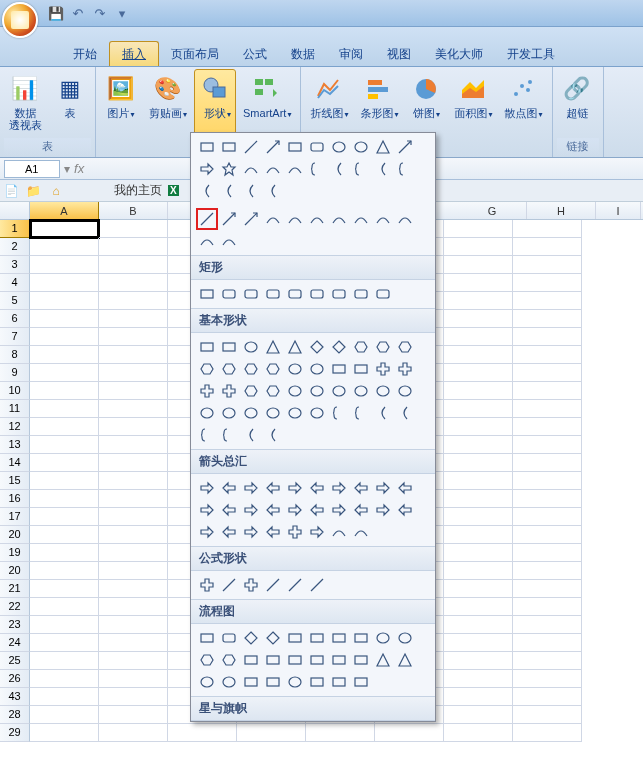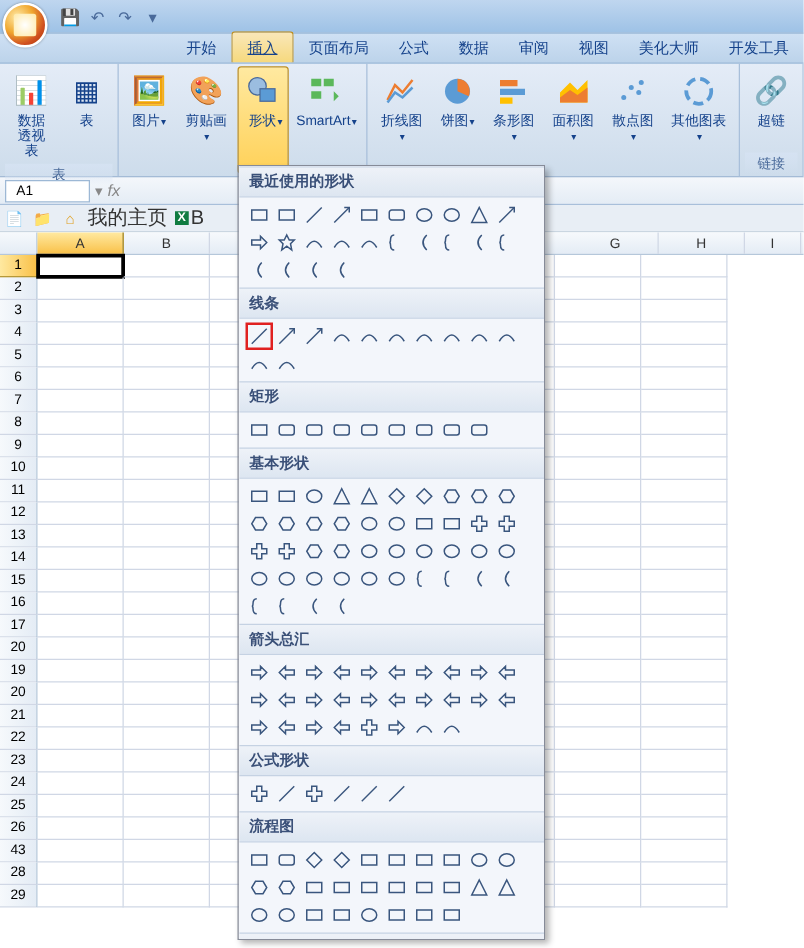--- a/index.html
+++ b/index.html
@@ -2,37 +2,37 @@
 <html><head>
 <meta charset="utf-8">
 <style>
 *{margin:0;padding:0;box-sizing:border-box;font-family:"Microsoft YaHei",sans-serif;}
 body{width:643px;height:758px;background:#fff;overflow:hidden;font-size:12px;}
 .titlebar{height:27px;background:linear-gradient(#bfd6ef,#9ec2e6);display:flex;align-items:center;padding:0 4px;border-bottom:1px solid #7ba2cc;}
 .office-btn{width:36px;height:36px;border-radius:50%;background:radial-gradient(circle at 30% 30%,#ffe9a5,#f0a830 40%,#d05020 70%,#a03000);border:2px solid #fff;box-shadow:0 0 2px rgba(0,0,0,0.4);position:absolute;left:2px;top:2px;z-index:10;display:flex;align-items:center;justify-content:center;}
 .office-btn::before{content:"";width:18px;height:18px;background:radial-gradient(circle,#fff,#ffe9a5);border-radius:2px;}
 .qat{margin-left:44px;display:flex;gap:6px;align-items:center;}
 .qat-icon{width:16px;height:16px;display:flex;align-items:center;justify-content:center;color:#4a6a9a;font-size:13px;}
-.tabs{height:24px;background:linear-gradient(#cfe1f4,#bcd3ea);display:flex;align-items:flex-end;padding-left:22px;border-bottom:1px solid #7ba2cc;justify-content:flex-end;}
+.tabs{height:40px;background:linear-gradient(#cfe1f4,#bcd3ea);display:flex;align-items:flex-end;padding-left:61px;border-bottom:1px solid #7ba2cc;}
 .tab{padding:4px 12px 3px;color:#15428b;cursor:pointer;}
 .tab.active{background:linear-gradient(#f9e7b9,#f6d97d);border:1px solid #c09020;border-bottom:none;border-radius:3px 3px 0 0;text-decoration:underline;}
 .ribbon{height:91px;background:linear-gradient(#e4ecf7,#cddceb);border-bottom:1px solid #8aa8ca;display:flex;}
 .ribbon-group{border-right:1px solid #a8bfda;padding:2px 4px;display:flex;flex-direction:column;}
 .ribbon-buttons{display:flex;gap:2px;flex:1;}
 .ribbon-btn{display:flex;flex-direction:column;align-items:center;justify-content:flex-start;padding:3px 4px;min-width:40px;gap:2px;color:#15428b;cursor:pointer;border:1px solid transparent;border-radius:3px;}
 .ribbon-btn.active{background:linear-gradient(#ffe9a0,#ffd158);border-color:#c09020;align-items:flex-end;}
 .ribbon-icon{width:32px;height:32px;display:flex;align-items:center;justify-content:center;font-size:22px;}
 .ribbon-label{font-size:11px;text-align:center;line-height:12px;}
 .group-label{font-size:11px;color:#4a6a9a;text-align:center;padding:1px 0;background:linear-gradient(#d5e2f2,transparent);}
 .formula-bar{height:22px;background:linear-gradient(#f4f7fb,#e4ecf5);border-bottom:1px solid #a8bfda;display:flex;align-items:center;padding:0 4px;gap:4px;}
-.name-box{width:68px;height:18px;background:#fff;border:1px solid #9db8d5;padding:0 8px;display:flex;align-items:center;font-size:11px;}
+.name-box{width:56px;height:18px;background:#fff;border:1px solid #9db8d5;padding:0 20px;display:flex;align-items:center;font-size:11px;}
 .fx-label{color:#888;font-style:italic;font-size:13px;}
 .file-tabs{height:22px;background:#e8eef5;border-bottom:1px solid #c0ceda;display:flex;align-items:center;padding:0 4px;gap:6px;}
 .file-tab-icon{width:16px;height:16px;display:flex;align-items:center;justify-content:center;color:#e0a020;}
-.file-tab-text{color:#333;font-size:16px;}
+.file-tab-text{color:#333;font-size:12px;margin-left:44px;}
 .excel-icon{display:flex;align-items:center;gap:2px;}
 .grid{position:relative;background:#fff;}
 .col-headers{display:flex;height:18px;background:linear-gradient(#f6f9fc,#e4ecf5);border-bottom:1px solid #b5c7da;}
 .corner{width:30px;border-right:1px solid #b5c7da;}
 .col-h{width:69px;border-right:1px solid #d0d7e5;text-align:center;line-height:18px;color:#333;font-size:11px;}
 .col-h.sel{background:linear-gradient(#ffe9a0,#f9c149);border-color:#9f7a00;}
 .grid-body{display:flex;}
 .row-headers{width:30px;}
 .row-h{height:18px;border-bottom:1px solid #d0d7e5;border-right:1px solid #b5c7da;background:linear-gradient(90deg,#f6f9fc,#e4ecf5);text-align:center;line-height:17px;font-size:11px;}
 .row-h.sel{background:linear-gradient(90deg,#ffe9a0,#f9c149);border-color:#9f7a00;}
@@ -133,63 +133,55 @@
           <svg width="26" height="26" viewBox="0 0 26 26">
               <polyline points="2,20 8,8 14,14 22,4" stroke="#ed7d31" stroke-width="2" fill="none"></polyline>
               <polyline points="2,22 8,14 14,18 22,10" stroke="#5b9bd5" stroke-width="2" fill="none"></polyline>
             </svg>
         </div>
         <div class="ribbon-label dropdown-arrow">折线图</div>
       </div>
       <div class="ribbon-btn">
         <div class="ribbon-icon">
           <svg width="26" height="26" viewBox="0 0 26 26">
-              <circle cx="13" cy="13" r="10" fill="#5b9bd5"></circle>
-              <path d="M13 13 L13 3 A10 10 0 0 1 22 17 Z" fill="#ed7d31"></path>
-            </svg>
-        </div>
-        <div class="ribbon-label dropdown-arrow">饼图</div>
-      </div>
-      <div class="ribbon-btn">
-        <div class="ribbon-icon">
-          <svg width="26" height="26" viewBox="0 0 26 26">
               <rect x="2" y="4" width="14" height="5" fill="#ed7d31"></rect>
               <rect x="2" y="11" width="20" height="5" fill="#5b9bd5"></rect>
               <rect x="2" y="18" width="10" height="5" fill="#ffc000"></rect>
             </svg>
         </div>
         <div class="ribbon-label dropdown-arrow">条形图</div>
+      </div>
+      <div class="ribbon-btn">
+        <div class="ribbon-icon">
+          <svg width="26" height="26" viewBox="0 0 26 26">
+              <circle cx="13" cy="13" r="10" fill="#5b9bd5"></circle>
+              <path d="M13 13 L13 3 A10 10 0 0 1 22 17 Z" fill="#ed7d31"></path>
+            </svg>
+        </div>
+        <div class="ribbon-label dropdown-arrow">饼图</div>
       </div>
       <div class="ribbon-btn">
         <div class="ribbon-icon">
           <svg width="26" height="26" viewBox="0 0 26 26">
               <polygon points="2,22 2,14 10,6 16,12 24,4 24,22" fill="#ffc000"></polygon>
               <polygon points="2,22 2,18 10,12 16,16 24,10 24,22" fill="#ed7d31"></polygon>
             </svg>
         </div>
         <div class="ribbon-label dropdown-arrow">面积图</div>
       </div>
       <div class="ribbon-btn">
         <div class="ribbon-icon">
           <svg width="26" height="26" viewBox="0 0 26 26">
               <circle cx="6" cy="18" r="2" fill="#5b9bd5"></circle>
               <circle cx="12" cy="10" r="2" fill="#5b9bd5"></circle>
               <circle cx="18" cy="14" r="2" fill="#5b9bd5"></circle>
               <circle cx="20" cy="6" r="2" fill="#5b9bd5"></circle>
             </svg>
         </div>
         <div class="ribbon-label dropdown-arrow">散点图</div>
-      </div>
-      <div class="ribbon-btn">
-        <div class="ribbon-icon">
-          <svg width="26" height="26" viewBox="0 0 26 26">
-              <circle cx="13" cy="13" r="10" fill="none" stroke="#5b9bd5" stroke-width="3" stroke-dasharray="8 4"></circle>
-            </svg>
-        </div>
-        <div class="ribbon-label dropdown-arrow">其他图表</div>
       </div>
     </div>
   </div>
   <div class="ribbon-group">
     <div class="ribbon-buttons">
       <div class="ribbon-btn">
         <div class="ribbon-icon">🔗</div>
         <div class="ribbon-label">超链</div>
       </div>
     </div>
@@ -546,21 +538,20 @@
           <div class="cell"></div>
           <div class="cell"></div>
           <div class="cell"></div>
         </div>
       </div>
   </div>
 </div>
 
 <div class="shapes-dropdown">
   <div class="shapes-scroll" id="shapes-scroll">
-      <div class="shape-category">最近使用的形状</div>
       <div class="shape-grid">
         <div class="shape-item">
           <svg class="shape-svg" viewBox="0 0 16 16">
             <rect x="2" y="4" width="12" height="8"></rect>
           </svg>
         </div>
         <div class="shape-item">
           <svg class="shape-svg" viewBox="0 0 16 16">
             <rect x="2" y="4" width="12" height="8"></rect>
           </svg>
@@ -671,21 +662,20 @@
           <svg class="shape-svg" viewBox="0 0 16 16">
             <path d="M10,2 Q4,8 10,14"></path>
           </svg>
         </div>
         <div class="shape-item">
           <svg class="shape-svg" viewBox="0 0 16 16">
             <path d="M10,2 Q4,8 10,14"></path>
           </svg>
         </div>
       </div>
-      <div class="shape-category">线条</div>
       <div class="shape-grid">
         <div class="shape-item selected">
           <svg class="shape-svg" viewBox="0 0 16 16">
             <line x1="2" y1="14" x2="14" y2="2"></line>
           </svg>
         </div>
         <div class="shape-item">
           <svg class="shape-svg" viewBox="0 0 16 16">
             <line x1="2" y1="14" x2="14" y2="2"></line>
             <polyline points="10,2 14,2 14,6"></polyline>

